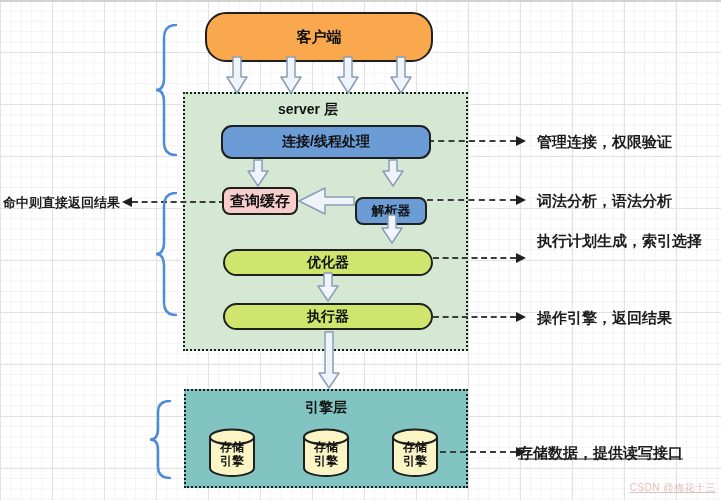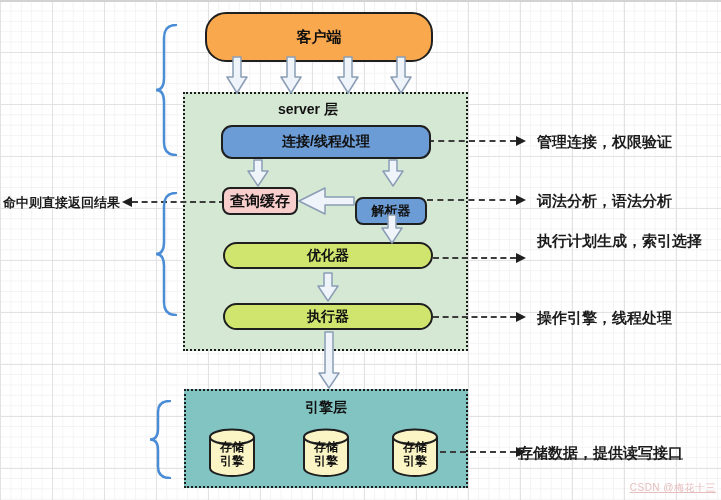--- a/index.html
+++ b/index.html
@@ -24,21 +24,21 @@
   .layer{position:absolute;border:2px dotted #1c1c1c;}
   .server-layer{left:183px;top:92px;width:285px;height:259px;background:#D5E8D4;}
   .engine-layer{left:184px;top:389px;width:284px;height:99px;background:#82C4C2;}
   .layer-title{position:absolute;font-weight:bold;font-size:14px;color:#111;text-align:center;}
   .server-title{left:183px;top:101px;width:250px;}
   .engine-title{left:184px;top:399px;width:284px;font-family:Liberation Mono, monospace;}
   .conn{left:221px;top:125px;width:210px;height:34px;border-radius:11px;background:#6C9CD6;font-size:14px;}
   .qcache{left:222px;top:187px;width:76px;height:28px;border-radius:8px;background:#F8CECC;font-size:15px;}
   .parser{left:355px;top:197px;width:72px;height:28px;border-radius:8px;background:#6C9CD6;font-size:13px;}
   .pill{width:210px;height:27px;border-radius:14px;background:#D0E56E;font-size:14px;}
-  .optimizer{left:223px;top:242px;}
+  .optimizer{left:223px;top:249px;}
   .executor{left:223px;top:303px;}
   .dash{position:absolute;height:0;border-top:2px dashed #3c3c3c;}
   .tri-r{position:absolute;width:0;height:0;border-left:10px solid #1f1f1f;border-top:5px solid transparent;border-bottom:5px solid transparent;}
   .tri-l{position:absolute;width:0;height:0;border-right:10px solid #1f1f1f;border-top:5px solid transparent;border-bottom:5px solid transparent;}
   .note{position:absolute;transform:translateY(-50%);font-size:15px;font-weight:bold;color:#1c1c1c;white-space:nowrap;}
   .note-left{position:absolute;transform:translateY(-50%);font-size:13px;font-weight:bold;color:#1c1c1c;white-space:nowrap;text-align:right;}
   .cyl-label{position:absolute;font-size:12px;font-weight:bold;color:#111;line-height:1.15;text-align:center;}
   .watermark{position:absolute;right:5px;bottom:5px;font-size:10px;color:#e6bdbd;letter-spacing:.5px;text-decoration:underline;}
   svg{display:block;}
 </style>
@@ -60,21 +60,21 @@
   <div class="dash" style="left:427px;top:199px;width:89px;"></div>
   <div class="tri-r" style="left:516px;top:195px;"></div>
   <div class="note" style="left:537px;top:201px;">词法分析，语法分析</div>
 
   <div class="dash" style="left:433px;top:257px;width:83px;"></div>
   <div class="tri-r" style="left:516px;top:253px;"></div>
   <div class="note" style="left:537px;top:241px;">执行计划生成，索引选择</div>
 
   <div class="dash" style="left:433px;top:316px;width:83px;"></div>
   <div class="tri-r" style="left:516px;top:312px;"></div>
-  <div class="note" style="left:537px;top:318px;">操作引擎，线程处理</div>
+  <div class="note" style="left:537px;top:318px;">操作引擎，返回结果</div>
 
   <div class="dash" style="left:440px;top:451px;width:76px;"></div>
   <div class="tri-r" style="left:516px;top:447px;"></div>
   <div class="note" style="left:518px;top:453px;text-decoration:underline;">存储数据，提供读写接口</div>
 
   <div class="dash" style="left:132px;top:201px;width:93px;"></div>
   <div class="tri-l" style="left:122px;top:197px;"></div>
   <div class="note-left" style="left:2px;top:203px;width:118px;">命中则直接返回结果</div>
 
   <div class="node client">客户端</div>

